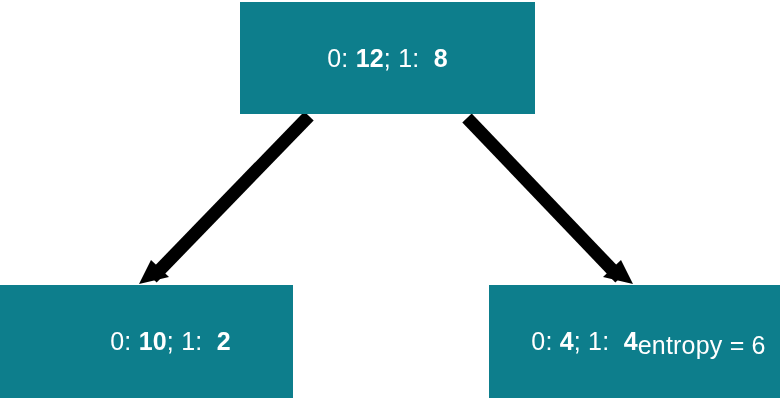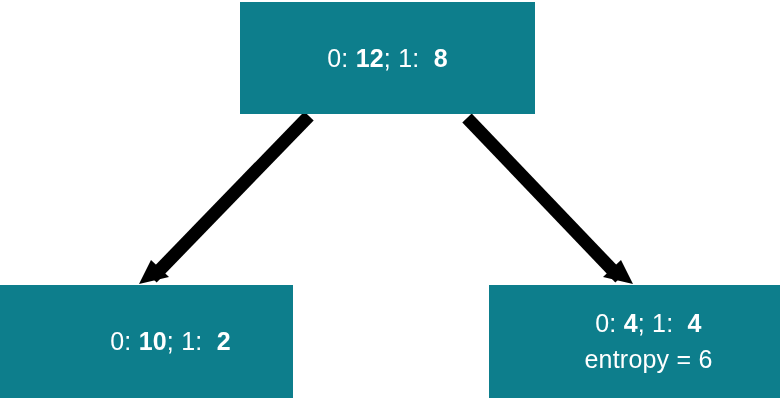--- a/index.html
+++ b/index.html
@@ -23,21 +23,21 @@
     top: 0;
     width: 780px;
     height: 401px;
     pointer-events: none;
   }
   .node {
     position: absolute;
     box-sizing: border-box;
     background: #0d7e8c;
     display: flex;
-    flex-direction: column;
+    flex-direction: row;
     align-items: center;
     justify-content: center;
     color: #ffffff;
     z-index: 2;
   }
   .node-counts {
     font-size: 25px;
     line-height: 1.16;
     white-space: pre;
     letter-spacing: 0.2px;

